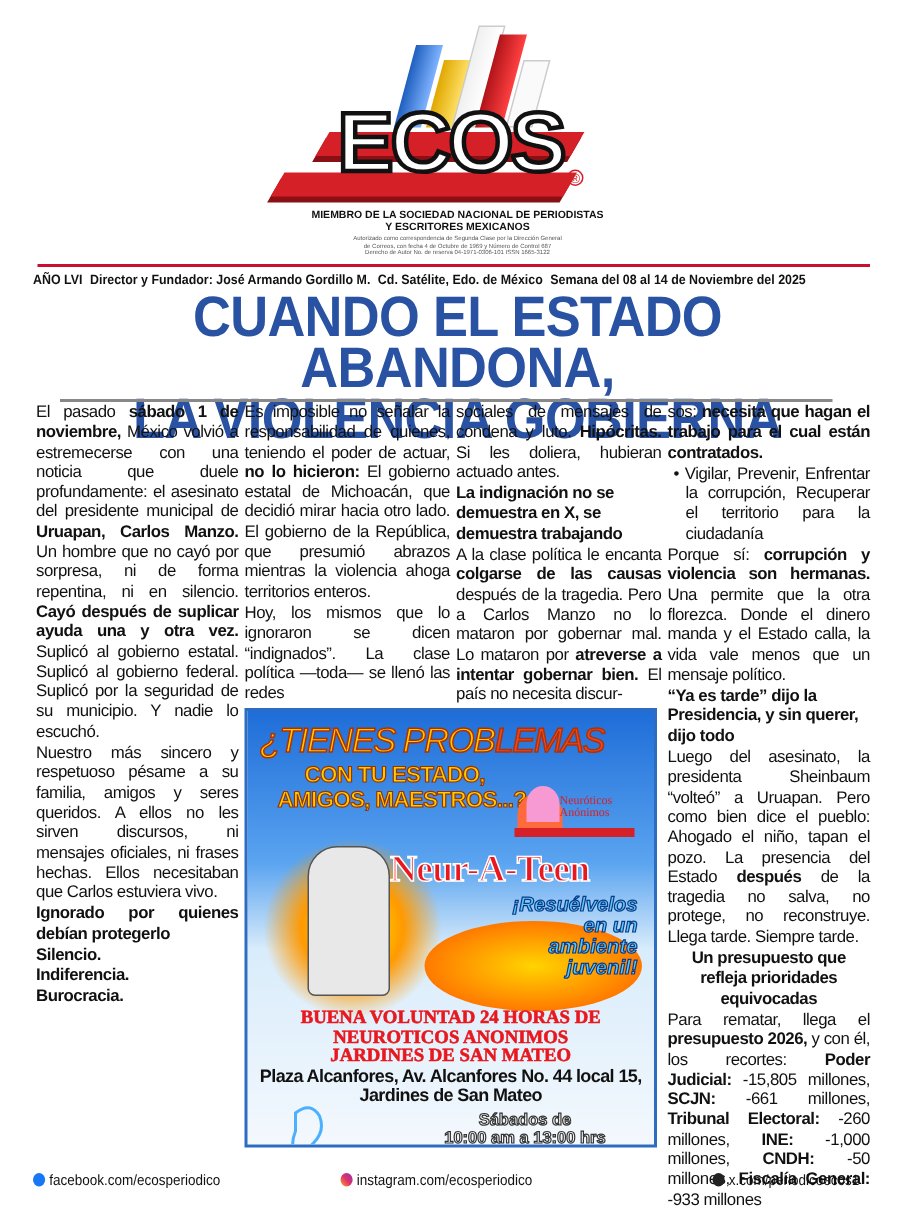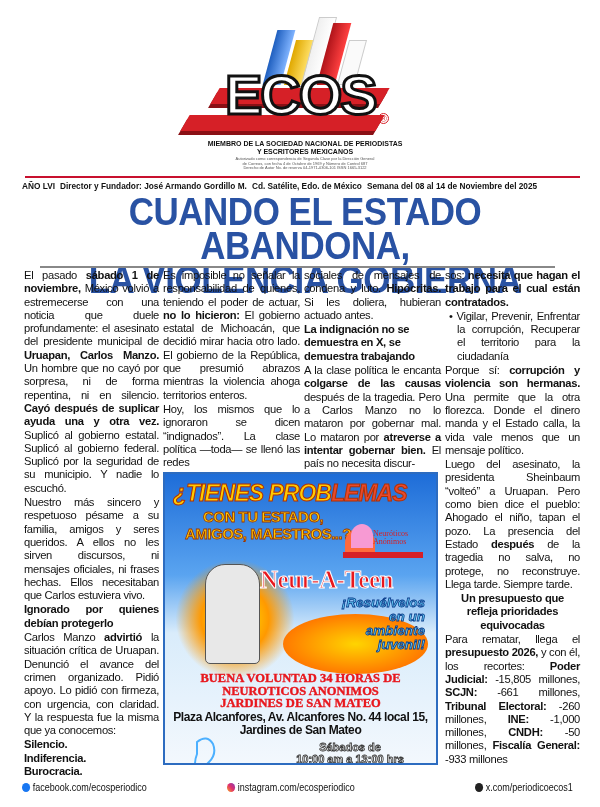--- a/index.html
+++ b/index.html
@@ -18,21 +18,21 @@
   .rule { position: absolute; left: 40px; top: 266px; width: 515px; height: 2px; background: #888; }
   .col { position: absolute; top: 269px; font-size: 11.2px; line-height: 13.3px; text-align: justify; font-family: "Liberation Sans", sans-serif; letter-spacing: -0.3px; }
   .col p { margin-bottom: 1px; }
   .col b { font-weight: bold; }
   .col1 { left: 24px; width: 135px; }
   .col2 { left: 163px; width: 137px; }
   .col3 { left: 304px; width: 137px; }
   .col4 { left: 445px; width: 135px; }
   .bullet { padding-left: 12px; text-indent: -8px; }
   .ad { position: absolute; left: 163px; top: 472px; width: 275px; height: 293px; border: 2px solid #2d6cc0; background: linear-gradient(#1e6dd8 0%, #5aa4f0 35%, #d9ecfb 55%, #f3f8fd 100%); overflow: hidden; }
-  .ad-title { position: absolute; left: 8px; top: 6px; font-size: 23px; font-weight: 700; font-style: italic; color: #ffcc00; -webkit-text-stroke: 1px #b33000; letter-spacing: -1px; }
+  .ad-title { position: absolute; left: 8px; top: 6px; font-size: 23px; font-weight: 400; font-style: italic; color: #ffcc00; -webkit-text-stroke: 1px #b33000; letter-spacing: -1px; }
   .ad-title span { color: #e8492b; }
   .ad-sub { position: absolute; left: 20px; top: 34px; font-size: 15px; font-weight: 900; color: #ffcc00; -webkit-text-stroke: 0.8px #9a3300; line-height: 17px; letter-spacing: -0.5px; }
   .sun { position: absolute; left: 10px; top: 85px; width: 120px; height: 120px; border-radius: 50%; background: radial-gradient(#ffdd00 10%, #ff9900 40%, rgba(255,150,0,0) 70%); }
   .figure { position: absolute; left: 40px; top: 90px; width: 55px; height: 100px; background: #e8e8e8; border: 1px solid #555; border-radius: 20px 20px 5px 5px; }
   .na-logo { position: absolute; left: 178px; top: 50px; width: 80px; height: 40px; }
   .na-arc { position: absolute; width: 30px; height: 30px; border-radius: 50% 50% 0 0; }
   .na-text { position: absolute; left: 30px; top: 6px; font-size: 8px; color: #d62027; font-family: "Liberation Serif", serif; line-height: 8px; }
   .na-bar { position: absolute; left: 0; top: 28px; width: 80px; height: 6px; background: #d62027; }
   .neur { position: absolute; left: 95px; top: 92px; font-size: 25px; font-weight: 900; color: #e8181e; font-family: "Liberation Serif", serif; -webkit-text-stroke: 1px #fff; letter-spacing: -0.5px; }
   .resu { position: absolute; left: 120px; top: 122px; width: 140px; text-align: right; font-size: 13.5px; font-weight: bold; font-style: italic; color: #5fc8f0; -webkit-text-stroke: 0.8px #0a3a8a; line-height: 14px; }
@@ -84,41 +84,41 @@
   <div>LA VIOLENCIA GOBIERNA</div>
 </div>
 <div class="rule"></div>
 
 <div class="col col1">
   <p>
     <span>El pasado </span><b>sábado 1 de noviembre,</b><span> México volvió a estremecerse con una noticia que duele profundamente: el asesinato del presidente municipal de </span><b>Uruapan, Carlos Manzo.</b><span> Un hombre que no cayó por sorpresa, ni de forma repentina, ni en silencio. </span><b>Cayó después de suplicar ayuda una y otra vez.</b><span> Suplicó al gobierno estatal. Suplicó al gobierno federal. Suplicó por la seguridad de su municipio. Y nadie lo escuchó.</span>
   </p>
   <p>Nuestro más sincero y respetuoso pésame a su familia, amigos y seres queridos. A ellos no les sirven discursos, ni mensajes oficiales, ni frases hechas. Ellos necesitaban que Carlos estuviera vivo.</p>
   <p><b>Ignorado por quienes debían protegerlo</b></p>
-  <p><span>Carlos Manzo </span><b>advirtió</b><span> la situación crítica de Uruapan. Denunció el avance del crimen organizado. Pidió apoyo. Lo pidió con firmeza, con urgencia, con claridad. Y la respuesta fue la misma que ya conocemos:</span></p>
   <p style="text-align:left;">
     <b>Silencio.</b><br><b>Indiferencia.</b><br><b>Burocracia.</b>
   </p>
 </div>
 
 <div class="col col2">
   <p><span>Es imposible no señalar la responsabilidad de quienes, teniendo el poder de actuar, </span><b>no lo hicieron:</b><span> El gobierno estatal de Michoacán, que decidió mirar hacia otro lado. El gobierno de la República, que presumió abrazos mientras la violencia ahoga territorios enteros.</span></p>
   <p>Hoy, los mismos que lo ignoraron se dicen “indignados”. La clase política —toda— se llenó las redes</p>
 </div>
 
 <div class="col col3">
   <p><span>sociales de mensajes de condena y luto. </span><b>Hipócritas.</b><span> Si les doliera, hubieran actuado antes.</span></p>
   <p style="text-align:left;"><b>La indignación no se demuestra en X, se demuestra trabajando</b></p>
   <p><span>A la clase política le encanta </span><b>colgarse de las causas</b><span> después de la tragedia. Pero a Carlos Manzo no lo mataron por gobernar mal. Lo mataron por </span><b>atreverse a intentar gobernar bien.</b><span> El país no necesita discur-</span></p>
 </div>
 
 <div class="col col4">
   <p><span>sos: </span><b>necesita que hagan el trabajo para el cual están contratados.</b></p>
   <p class="bullet">• <span>Vigilar, Prevenir, Enfrentar la corrupción, Recuperar el territorio para la ciudadanía</span></p>
   <p><span>Porque sí: </span><b>corrupción y violencia son hermanas.</b><span> Una permite que la otra florezca. Donde el dinero manda y el Estado calla, la vida vale menos que un mensaje político.</span></p>
+  <p style="text-align:left;"><b>“Ya es tarde” dijo la Presidencia, y sin querer, dijo todo</b></p>
   <p><span>Luego del asesinato, la presidenta Sheinbaum “volteó” a Uruapan. Pero como bien dice el pueblo: Ahogado el niño, tapan el pozo. La presencia del Estado </span><b>después</b><span> de la tragedia no salva, no protege, no reconstruye. Llega tarde. Siempre tarde.</span></p>
   <p style="text-align:center;"><b>Un presupuesto que refleja prioridades equivocadas</b></p>
   <p>
     <span>Para rematar, llega el </span><b>presupuesto 2026,</b><span> y con él, los recortes: </span><b>Poder Judicial:</b><span> -15,805 millones, </span><b>SCJN:</b><span> -661 millones, </span><b>Tribunal Electoral:</b><span> -260 millones, </span><b>INE:</b><span> -1,000 millones, </span><b>CNDH:</b><span> -50 millones, </span><b>Fiscalía General:</b><span> -933 millones</span>
   </p>
 
 </div>
 
 <div class="ad">
   <div class="sun"></div>
@@ -139,21 +139,21 @@
   </div>
   <div class="neur">Neur-A-Teen</div>
   <div class="oval"></div>
   <div class="resu">
     <div>¡Resuélvelos</div>
     <div>en un</div>
     <div>ambiente</div>
     <div>juvenil!</div>
   </div>
   <div class="buena">
-    <div>BUENA VOLUNTAD 34 HORAS DE</div>
+    <div>BUENA VOLUNTAD 24 HORAS DE</div>
     <div>NEUROTICOS ANONIMOS</div>
     <div>JARDINES DE SAN MATEO</div>
   </div>
   <div class="plaza">
     <div>Plaza Alcanfores, Av. Alcanfores No. 44 local 15,</div>
     <div>Jardines de San Mateo</div>
   </div>
   <div class="nateen-logo">
     <svg width="55" height="60" viewBox="0 0 55 60">
       <ellipse cx="27" cy="42" rx="24" ry="6" fill="none" stroke="#1a5fd0" stroke-width="3"></ellipse>

